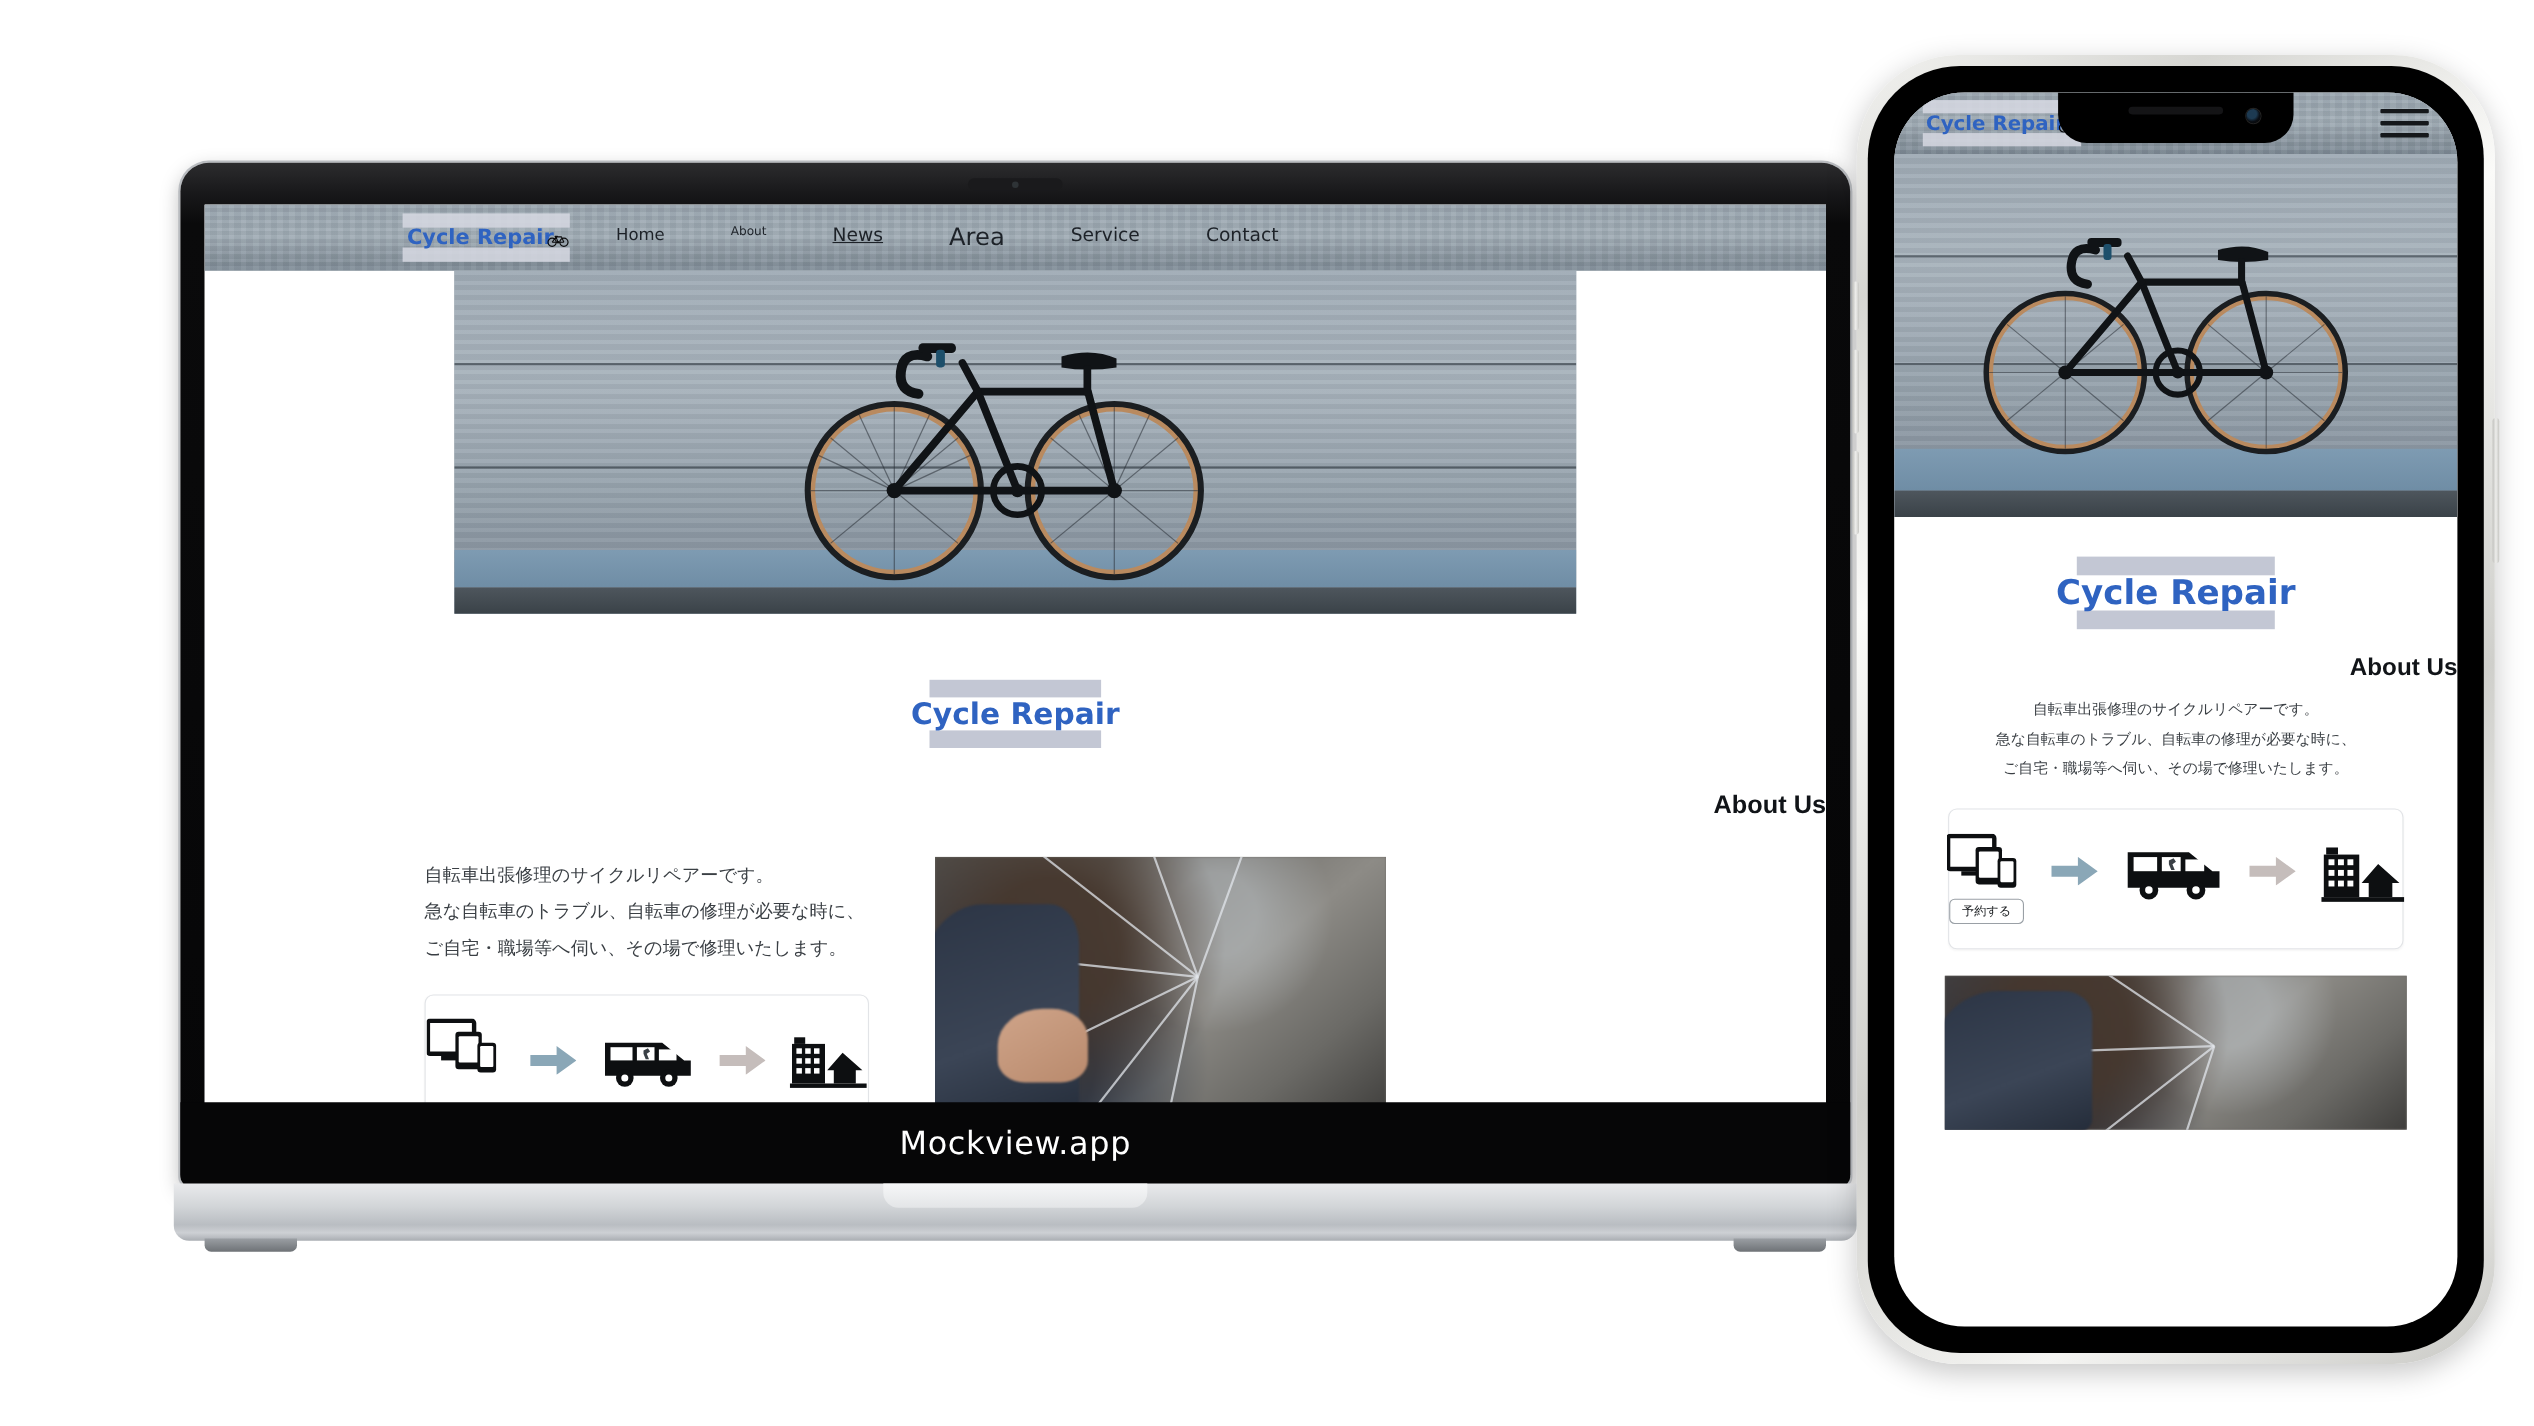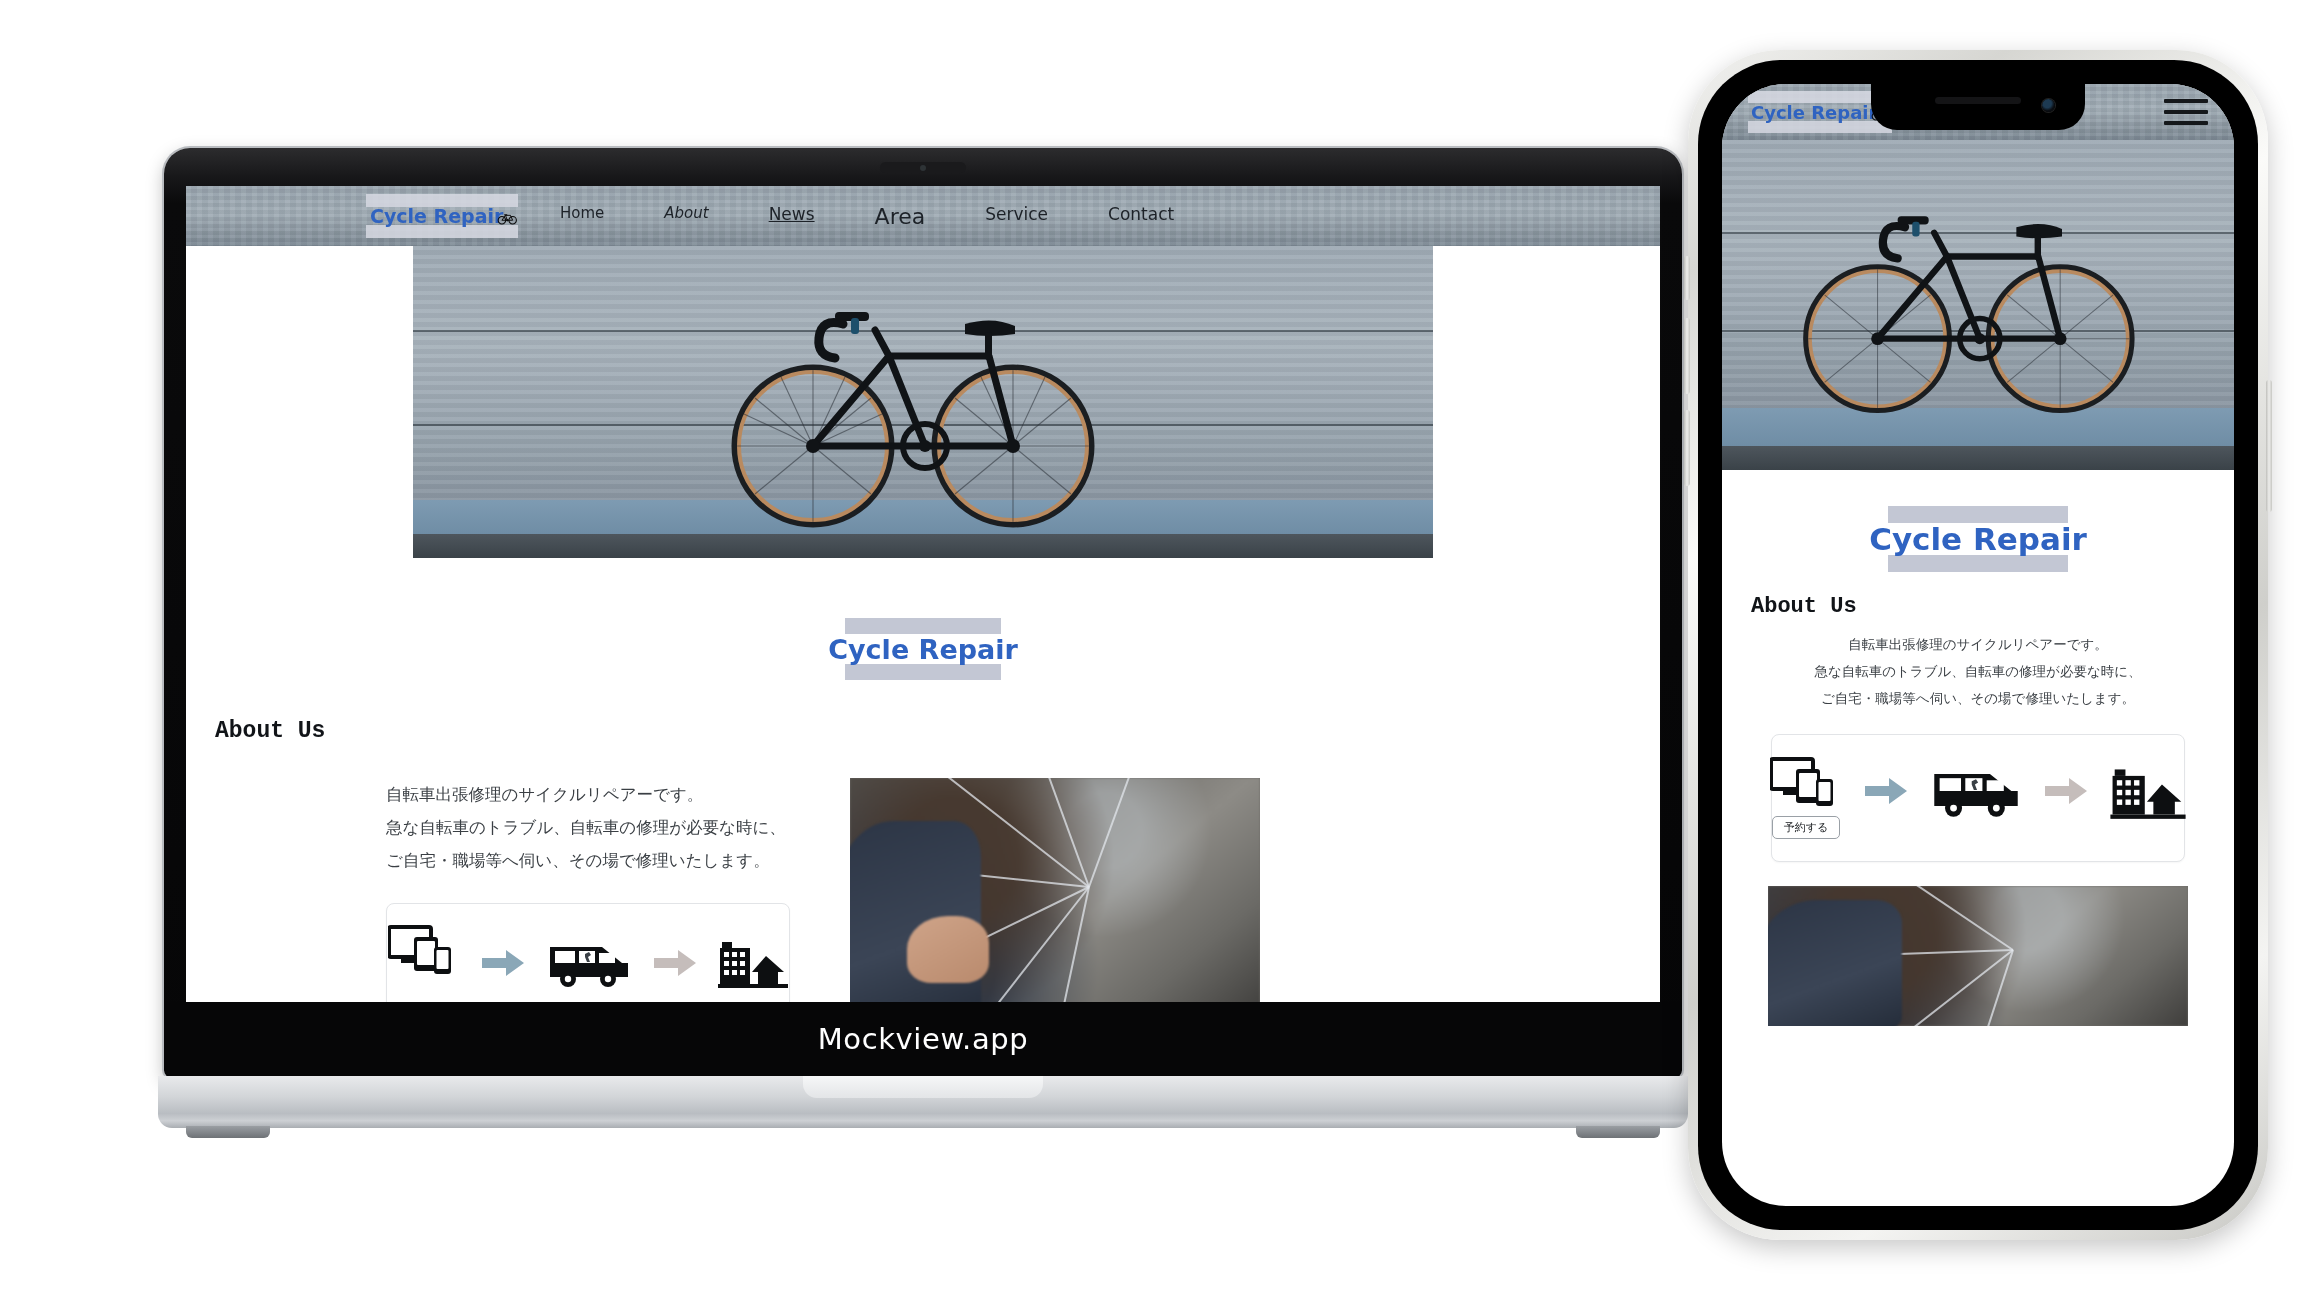--- a/index.html
+++ b/index.html
@@ -175,25 +175,24 @@
   .headline .hbar { position: absolute; left: 0; right: 0; background: #c3c7d4; }
   .headline .htext {
     position: relative; z-index: 2;
     color: #2f63c1;
     font-weight: bold;
     font-family: "DejaVu Sans", sans-serif;
     white-space: nowrap;
   }
 
   .about-title {
-    text-align: left;
+    text-align: right;
     color: #111418;
     font-weight: bold;
-    font-family: Liberation Mono, monospace;
-    margin-left: 29px;
+    font-family: Liberation Sans, sans-serif;
   }
   .about-p {
     color: #3a3f44;
     font-family: "DejaVu Sans", sans-serif;
     white-space: nowrap;
   }
 
   .flow-card {
     background: #ffffff;
     border: 1px solid #e2e4e7;
@@ -314,21 +313,21 @@
                   <circle cx="11" cy="20" r="8.4" fill="none" stroke="#0b0b0c" stroke-width="2.4"></circle>
                   <circle cx="35" cy="20" r="8.4" fill="none" stroke="#0b0b0c" stroke-width="2.4"></circle>
                   <path d="M11 20 L19 9 L30 9 L35 20 M19 9 L23 20 L35 20 M23 20 L11 20" fill="none" stroke="#0b0b0c" stroke-width="2.2" stroke-linejoin="round"></path>
                   <path d="M17 8 L22 8" stroke="#0b0b0c" stroke-width="2.4" stroke-linecap="round"></path>
                   <circle cx="23" cy="20" r="2.6" fill="#0b0b0c"></circle>
                 </svg>
               </div>
 
               <div class="nav-links" style="margin-left:42px; gap:60px;">
                 <span class="nav-link" style="font-size:15px;">Home</span>
-                <span class="nav-link" style="font-size:15px;font-style:italic;">About</span>
+                <span class="nav-link" style="font-size:11px;">About</span>
                 <span class="nav-link" style="font-size:17px;text-decoration:underline;">News</span>
                 <span class="nav-link" style="font-size:22px;">Area</span>
                 <span class="nav-link" style="font-size:17px;">Service</span>
                 <span class="nav-link" style="font-size:17px;">Contact</span>
               </div>
             </div>
           </div>
 
           <div class="hero-photo" style="height:312px; width:1020px; margin:0 auto;">
             <div class="photo-wall"></div>

